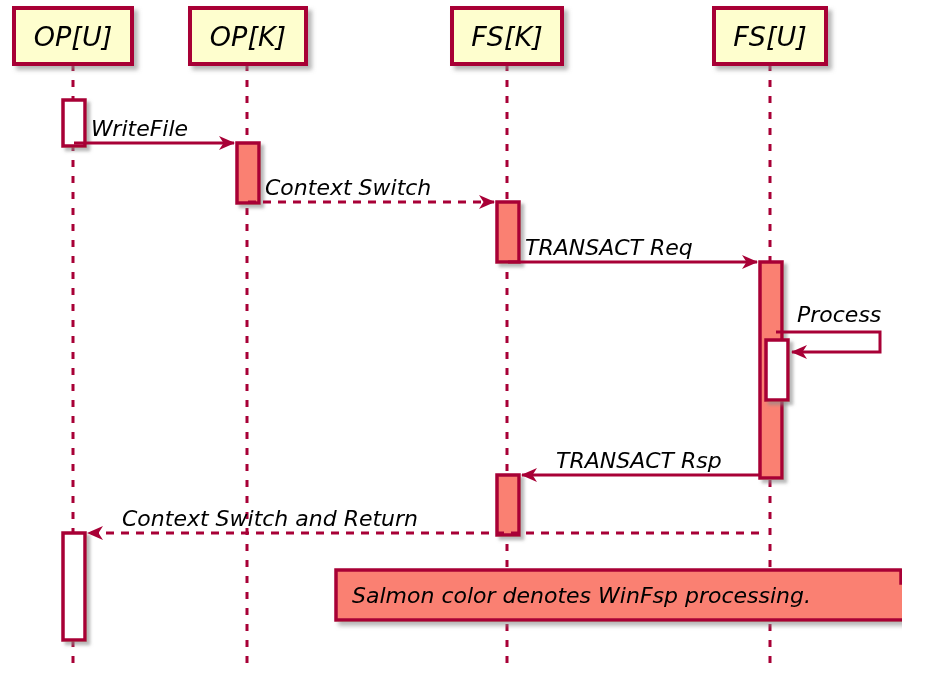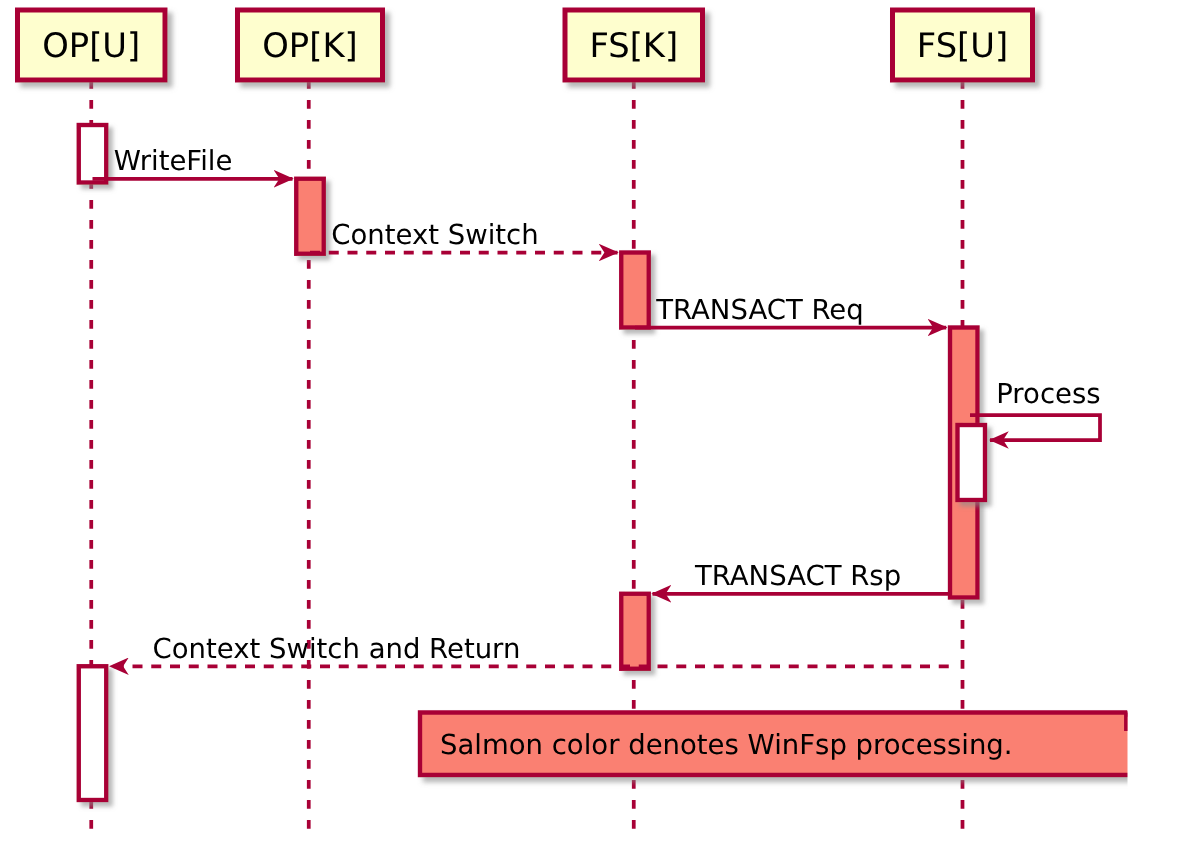--- a/index.html
+++ b/index.html
@@ -8,20 +8,21 @@
     padding: 0;
     background: #FFFFFF;
   }
   #diagram-root {
     position: relative;
     width: 902px;
     height: 682px;
     background: #FFFFFF;
     font-family: "DejaVu Sans", "Liberation Sans", sans-serif;
     overflow: hidden;
+    font-style: italic;
   }
   #svg-layer {
     position: absolute;
     left: 0;
     top: 0;
     width: 950px;
     height: 682px;
   }
   .participant-label {
     font-size: 27px;

